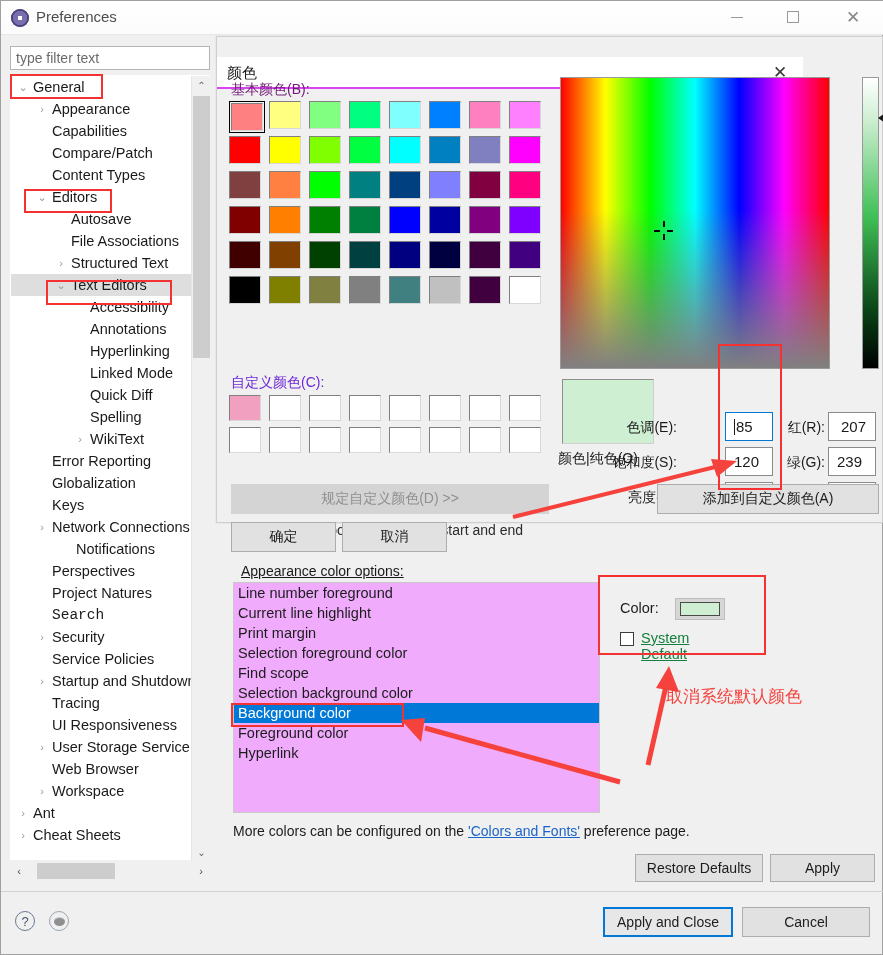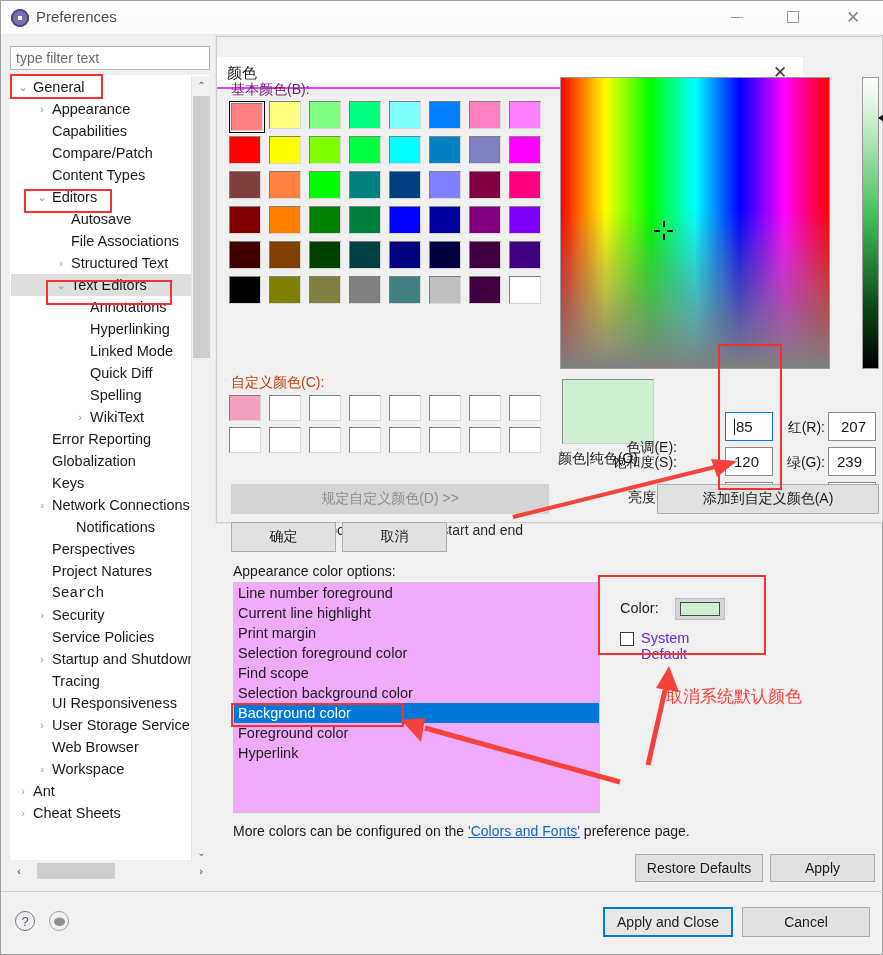--- a/index.html
+++ b/index.html
@@ -123,21 +123,21 @@
   }
   #smart-caret-cb {
     position: absolute; left: 0; top: 2px; width: 13px; height: 13px;
     border: 1px solid #9a9a9a; background: #fafafa;
   }
   #smart-caret-label { position: absolute; left: 20px; top: 0; }
 
   .sect-label {
     position: absolute; color: #1a1a1a; font-size: 14px;
   }
-  #appearance-label { left: 14px; top: 522px; }
+  #appearance-label { left: 22px; top: 522px; text-decoration: underline; }
 
   #color-list {
     position: absolute; left: 14px; top: 541px; width: 367px; height: 231px;
     background: #f0abfc; border: 1px solid #c8c8c8;
   }
   .cl-item {
     position: relative; height: 20px; line-height: 20px;
     padding-left: 4px; font-size: 14.5px; color: #1c1c1c; white-space: nowrap;
   }
   .cl-item.sel { background: #0078d7; color: #fff; }
@@ -153,21 +153,21 @@
     display: flex; align-items: center; justify-content: center;
   }
   #color-swatch {
     width: 40px; height: 14px; background: #cfefd3; border: 1px solid #4a4a4a;
   }
   #sysdef-row { position: absolute; left: 18px; top: 48px; }
   #sysdef-cb {
     position: absolute; left: 0; top: 2px; width: 14px; height: 14px;
     background: #fff; border: 1px solid #3c3c3c;
   }
-  #sysdef-label { position: absolute; left: 21px; top: 0; font-size: 14.5px; color: #6d28d9; }
+  #sysdef-label { position: absolute; left: 21px; top: 0; font-size: 14.5px; color: #15803d; text-decoration: underline; }
 
   #more-colors {
     position: absolute; left: 14px; top: 782px; font-size: 14px; color: #1c1c1c;
   }
   #more-colors a { color: #1a64c8; text-decoration: underline; }
 
   .btn {
     position: absolute; background: #e1e1e1; border: 1px solid #adadad;
     font-family: "Liberation Sans", sans-serif; font-size: 14px; color: #1c1c1c;
     display: flex; align-items: center; justify-content: center;
@@ -220,21 +220,21 @@
   }
   .sw-cell { display: flex; align-items: flex-start; }
   .sw {
     width: 32px; height: 28px;
     border-top: 1px solid #808080; border-left: 1px solid #808080;
     border-right: 1px solid #d8d8d8; border-bottom: 1px solid #d8d8d8;
   }
   .sw-cell.selected { box-shadow: inset 0 0 0 1px #000; width: 36px; height: 32px;
     align-items: center; justify-content: center; }
 
-  #cd-custom-label { position: absolute; left: 14px; top: 337px; font-size: 14px; color: #c2410c; }
+  #cd-custom-label { position: absolute; left: 14px; top: 337px; font-size: 14px; color: #6d28d9; }
   #custom-grid {
     position: absolute; left: 12px; top: 358px;
     display: grid; grid-template-columns: repeat(8, 40px); grid-auto-rows: 32px;
   }
   .cs {
     width: 32px; height: 26px; background: #ffffff;
     border-top: 1px solid #808080; border-left: 1px solid #808080;
     border-right: 1px solid #d8d8d8; border-bottom: 1px solid #d8d8d8;
   }
 
@@ -406,20 +406,23 @@
           </div>
           <div class="tree-item">
             <span class="arrow" style="left: 44px;">›</span>
             <span class="tw-label" style="left: 60px;">Structured Text</span>
           </div>
           <div class="tree-item sel">
             <span class="arrow" style="left: 44px;">⌄</span>
             <span class="tw-label" style="left: 60px;">Text Editors</span>
           </div>
           <div class="tree-item">
+            <span class="tw-label" style="left: 79px;">Accessibility</span>
+          </div>
+          <div class="tree-item">
             <span class="tw-label" style="left: 79px;">Annotations</span>
           </div>
           <div class="tree-item">
             <span class="tw-label" style="left: 79px;">Hyperlinking</span>
           </div>
           <div class="tree-item">
             <span class="tw-label" style="left: 79px;">Linked Mode</span>
           </div>
           <div class="tree-item">
             <span class="tw-label" style="left: 79px;">Quick Diff</span>
@@ -731,21 +734,21 @@
           <span class="h1"></span>
           <span class="h2"></span>
       </div>
     </div>
     <div id="lum-slider"></div>
     <div id="lum-arrow"></div>
 
     <div id="preview-swatch" style="background: rgb(207, 239, 211);"></div>
     <div id="preview-caption">颜色|纯色(O)</div>
 
-    <div class="field-label" style="left:388px; top:382px; width:72px;margin-top:20px;">色调(E):</div>
+    <div class="field-label" style="left:388px; top:382px; width:72px;">色调(E):</div>
     <div class="field-box focused" style="left:508px; top:375px;">
       <span class="caret"></span>
         <span>85</span>
     </div>
 
     <div class="field-label" style="left:360px; top:417px; width:100px;">饱和度(S):</div>
     <div class="field-box" style="left:508px; top:410px;">120</div>
 
     <div class="field-label" style="left:388px; top:452px; width:72px;">亮度(L):</div>
     <div class="field-box" style="left:508px; top:445px;">210</div>

